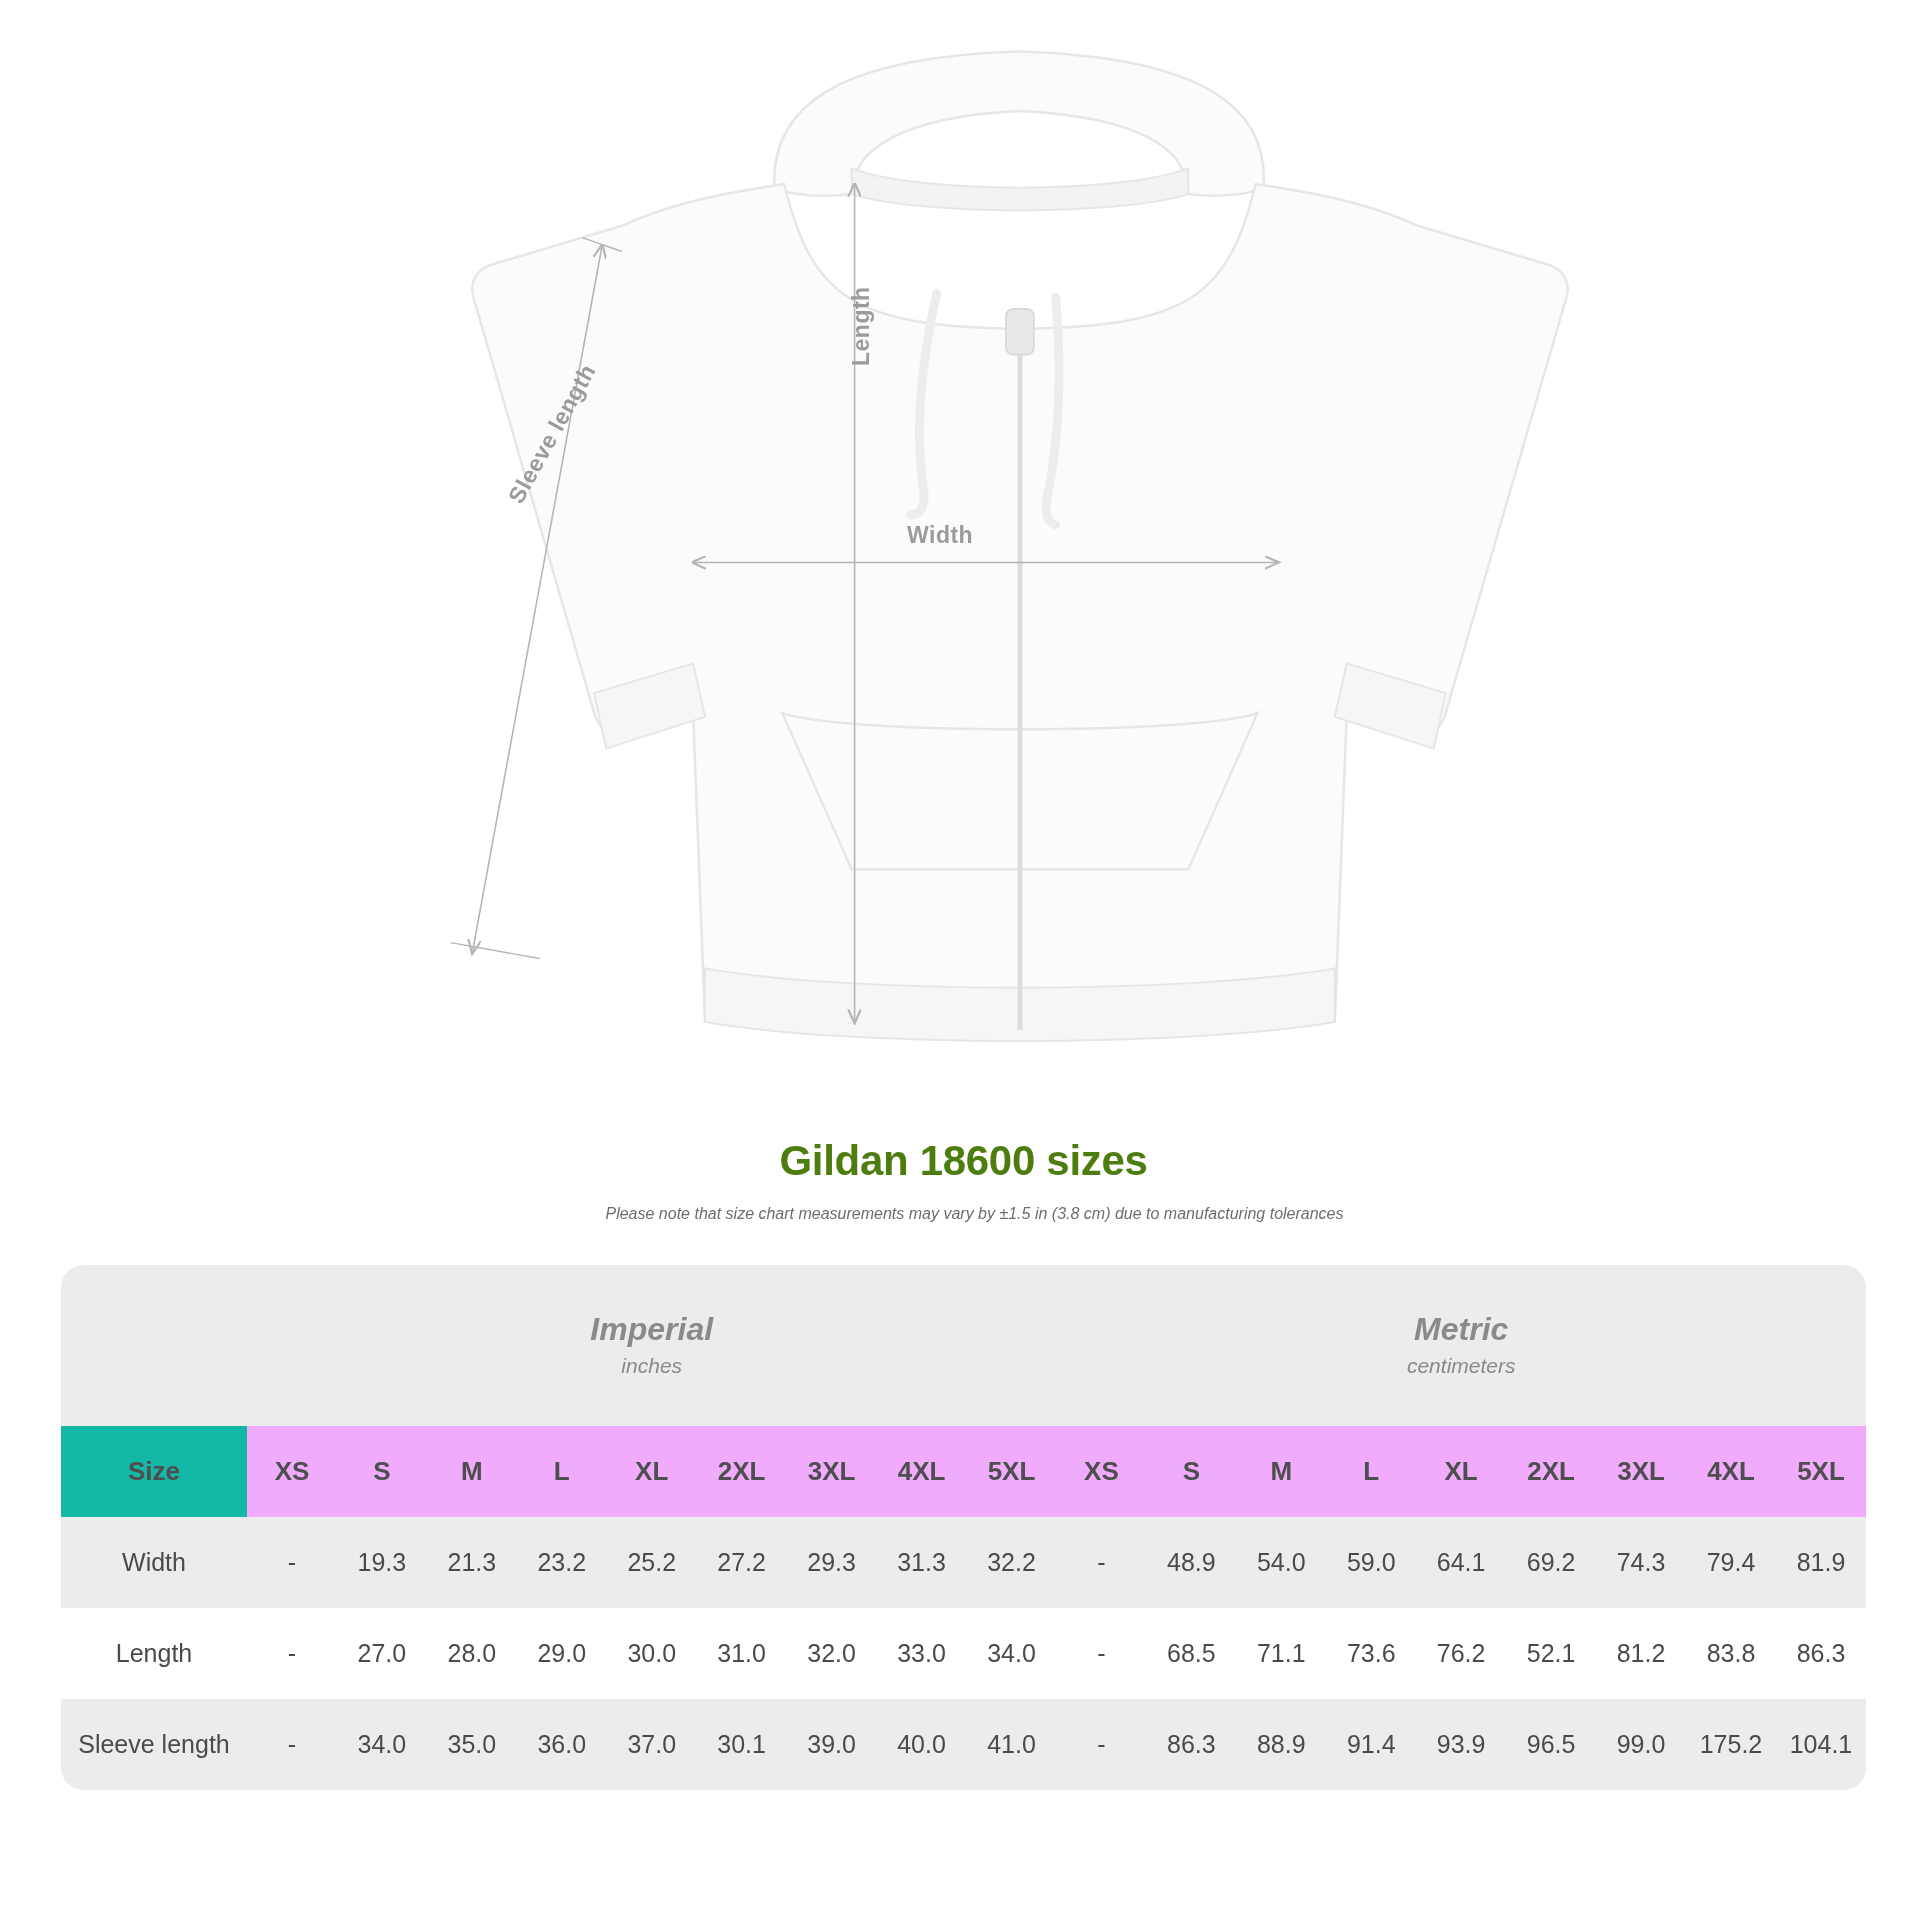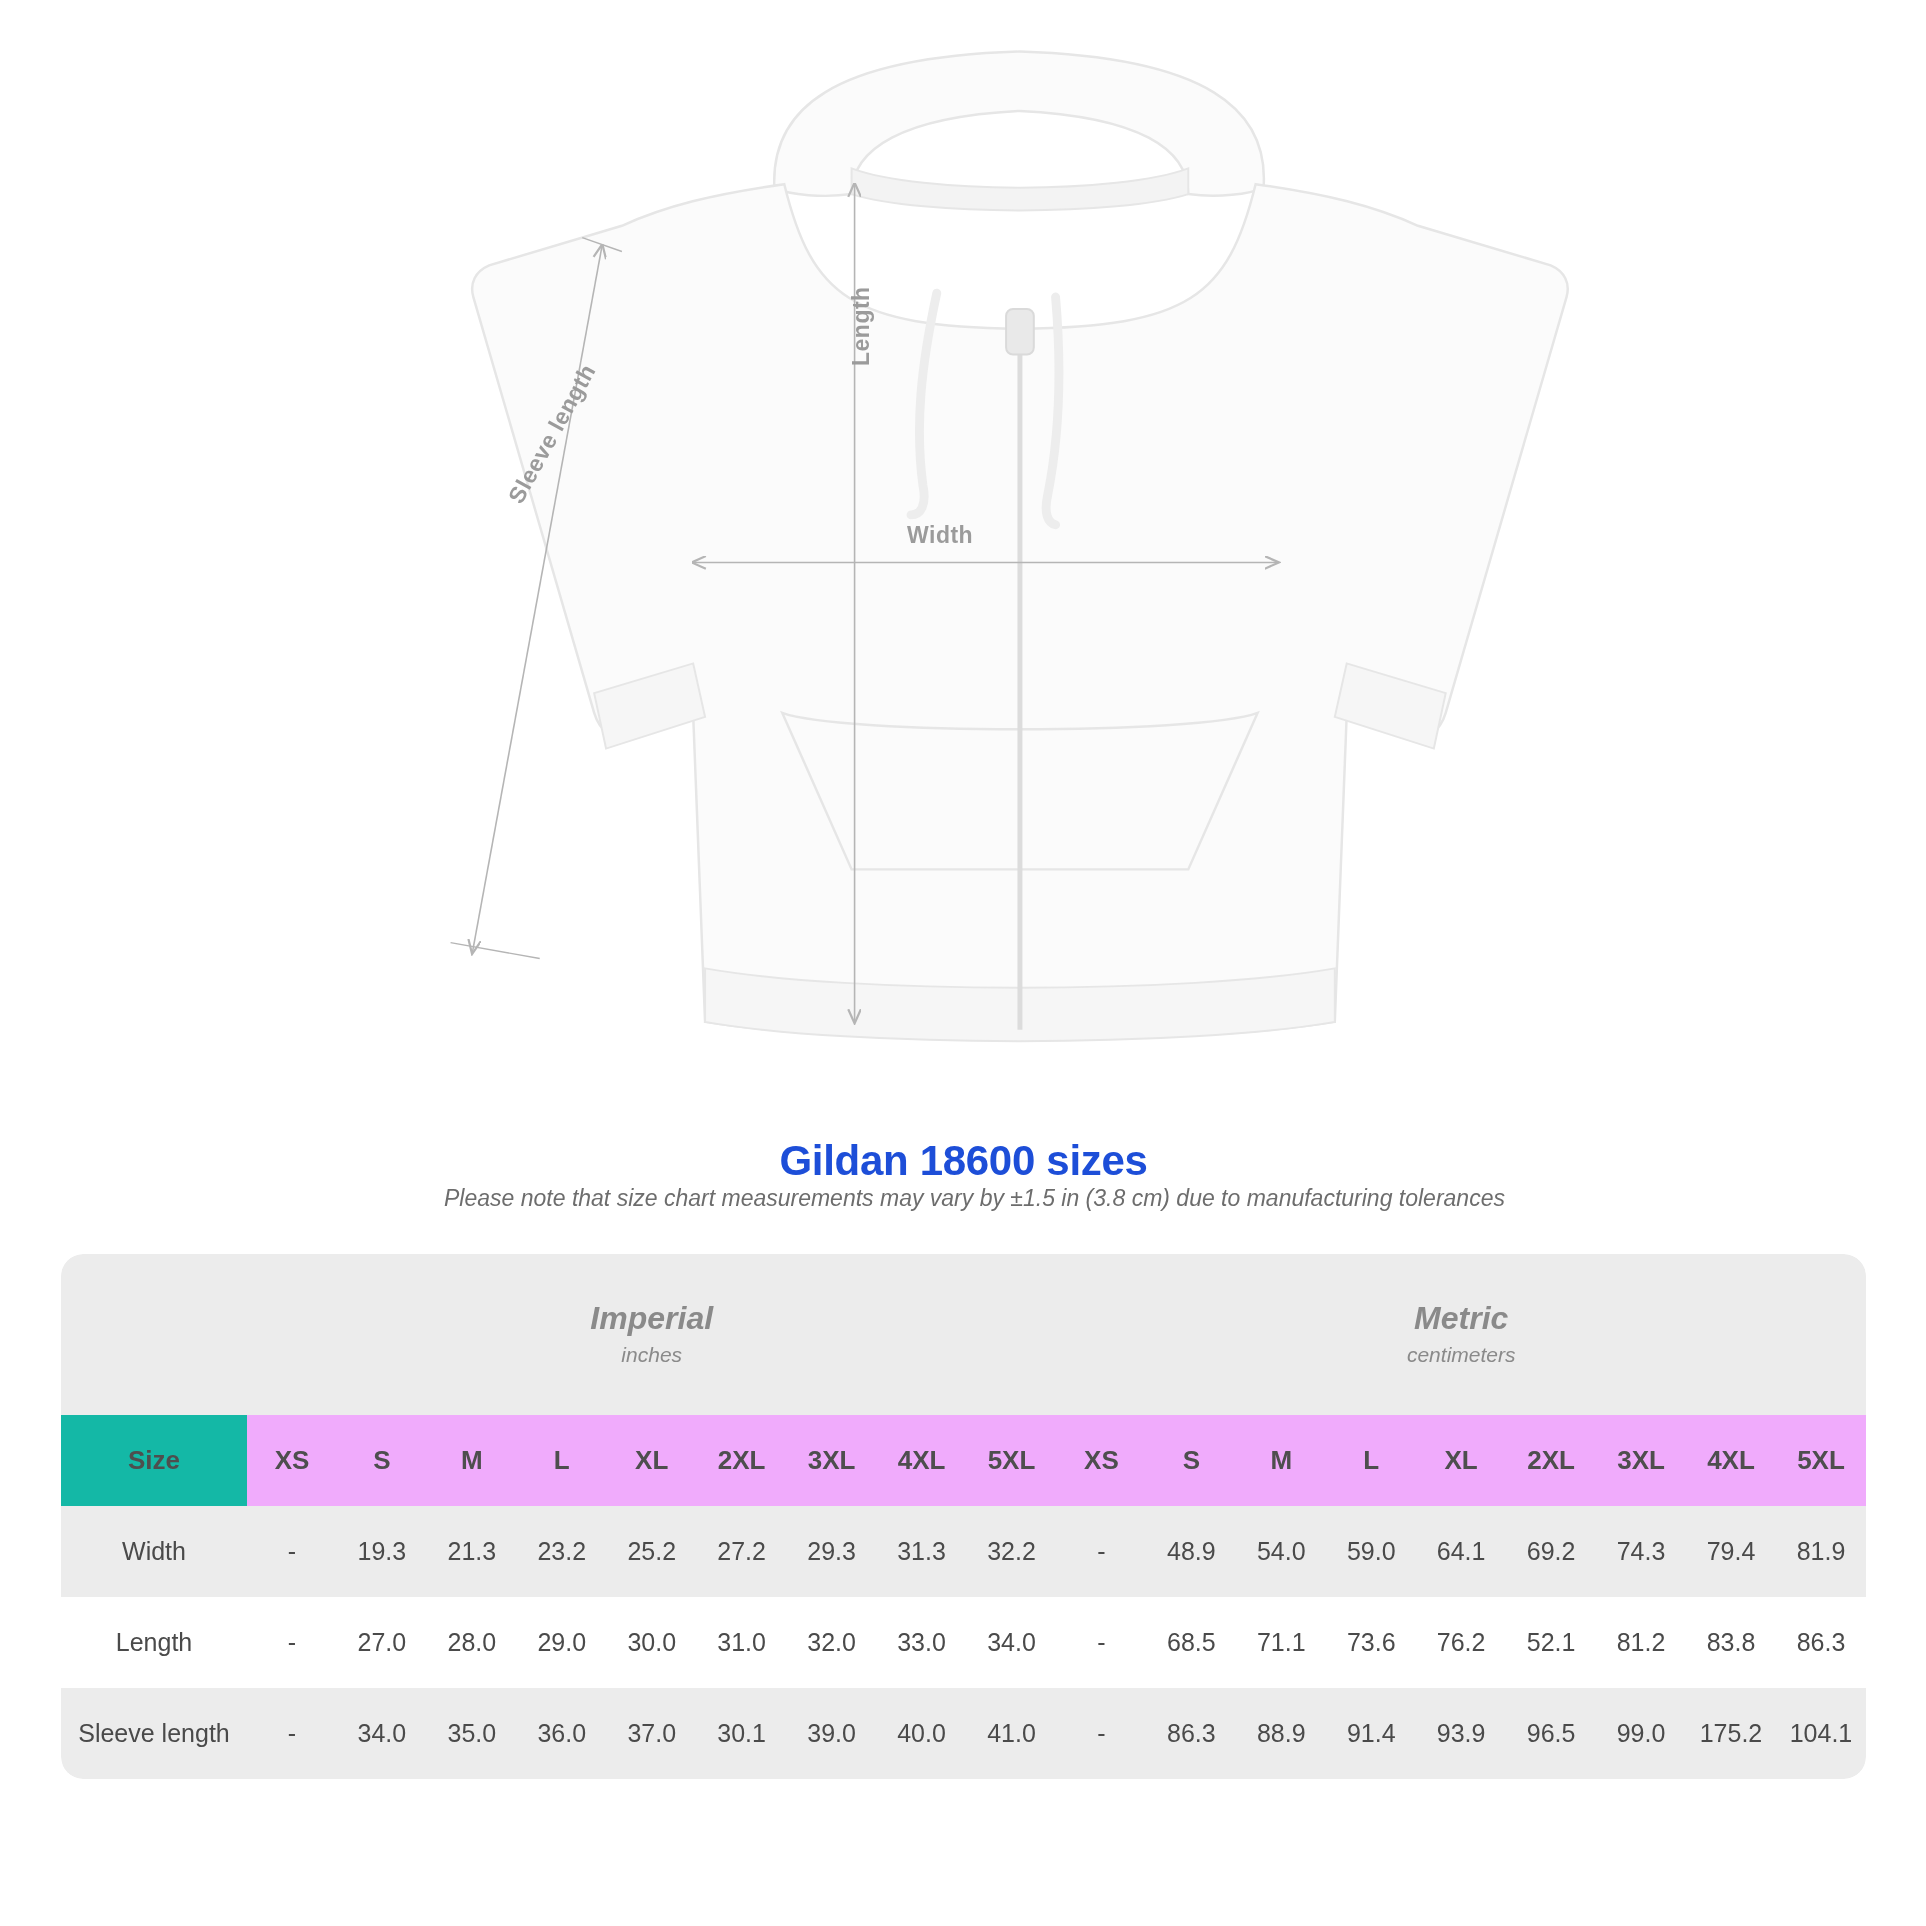--- a/index.html
+++ b/index.html
@@ -57,28 +57,29 @@
   }
 
   
   .title-block {
     text-align: center;
     margin-top: 28px;
   }
   .chart-title {
     font-size: 42px;
     font-weight: bold;
-    color: #1d4ed8;
+    color: #4d7c0f;
     margin: 0;
     letter-spacing: -0.3px;
   }
   .chart-note {
-    font-size: 23px;
+    font-size: 16px;
     font-style: italic;
     color: #6d6d6d;
+    margin-top: 20px;
     padding-left: 22px;
   }
 
   
   .table-wrap {
     margin: 42px 61px 0 61px;
     border-radius: 22px;
     overflow: hidden;
   }
   table.size-table {

